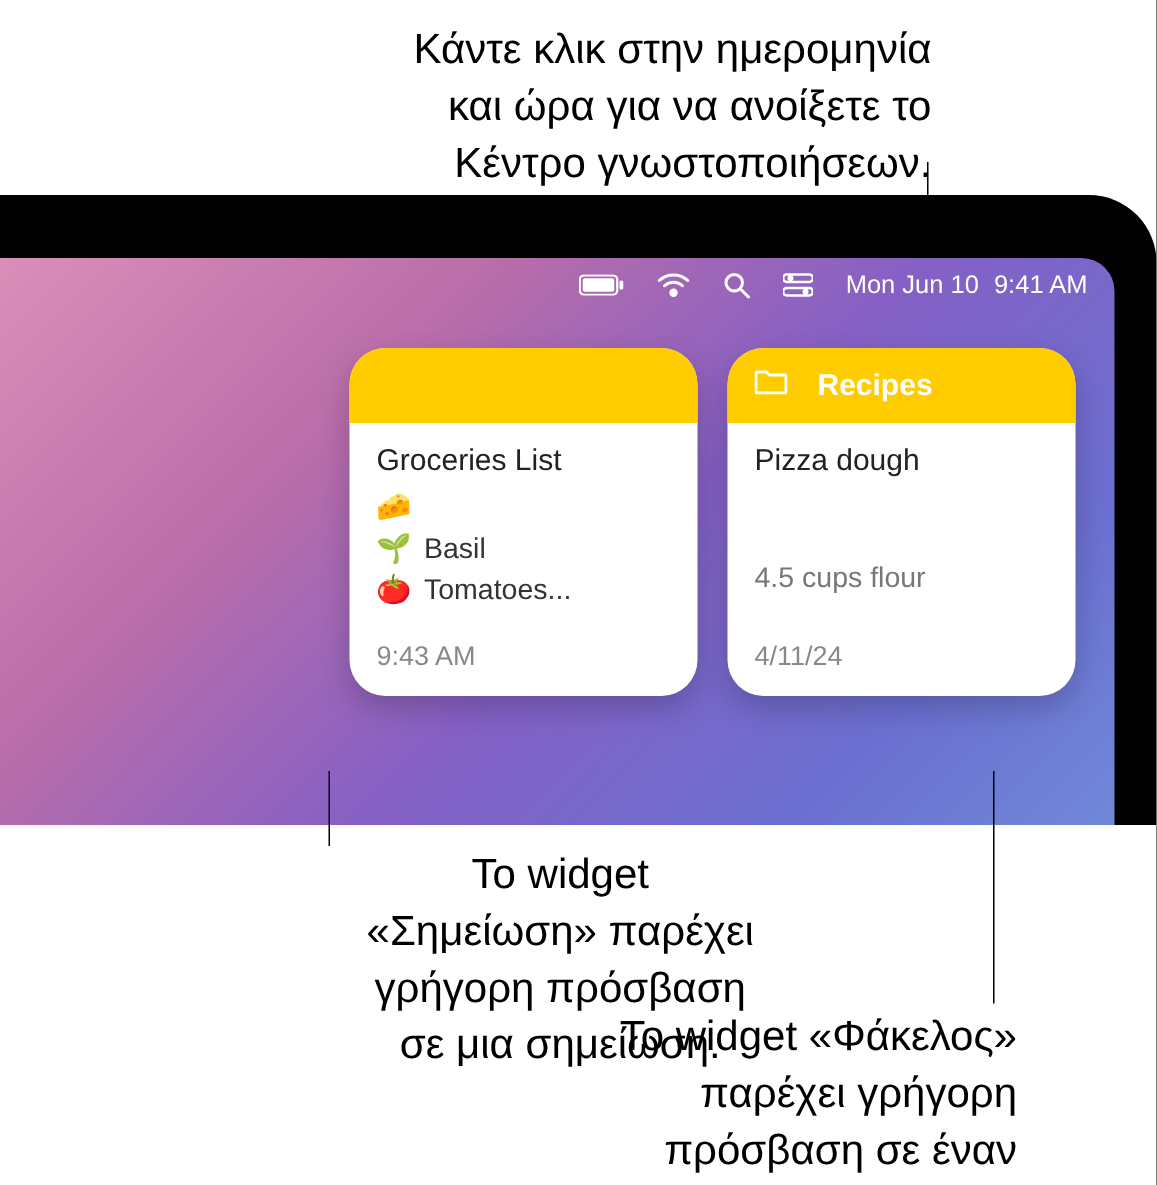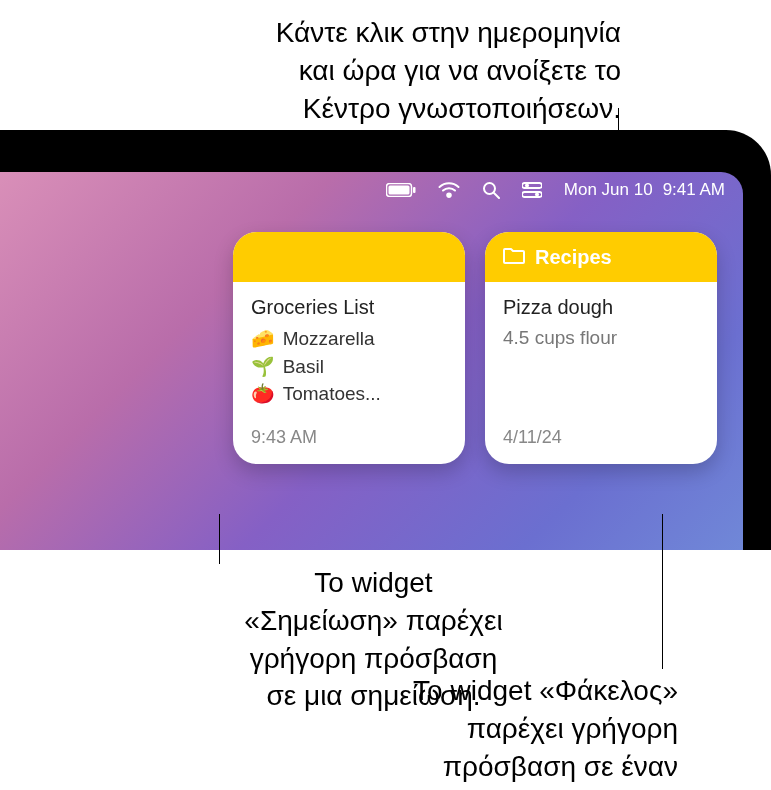--- a/index.html
+++ b/index.html
@@ -96,21 +96,21 @@
       box-shadow: 0 8px 20px rgba(0,0,0,0.2);
       display: flex;
       flex-direction: column;
     }
     .widget-header {
       background: #ffcc00;
       height: 50px;
       display: flex;
       align-items: center;
       padding: 0 18px;
-      gap: 10px;
+      gap: 20px;
       color: #fff;
       font-size: 20px;
       font-weight: 600;
     }
     .widget-body {
       flex: 1;
       padding: 14px 3px 0 18px;
       display: flex;
       flex-direction: column;
     }
@@ -131,20 +131,21 @@
       align-items: center;
       gap: 8px;
     }
     .emoji {
       font-size: 19px;
     }
     .note-line {
       font-size: 19px;
       color: #777;
       line-height: 1.35;
+      margin-top: 48px;
     }
     .widget-time {
       margin-top: auto;
       padding-bottom: 16px;
       font-size: 18px;
       color: #888;
     }
     .folder-icon-svg {
       width: 22px;
       height: 18px;
@@ -201,21 +202,20 @@
 
     <div class="widgets">
 
       <div class="widget">
         <div class="widget-header"></div>
         <div class="widget-body">
           <div class="widget-title">Groceries List</div>
           <ul class="note-list">
             <li>
               <span class="emoji">🧀</span>
-              <span>Mozzarella</span>
             </li>
             <li>
               <span class="emoji">🌱</span>
               <span>Basil</span>
             </li>
             <li>
               <span class="emoji">🍅</span>
               <span>Tomatoes...</span>
             </li>
           </ul>

